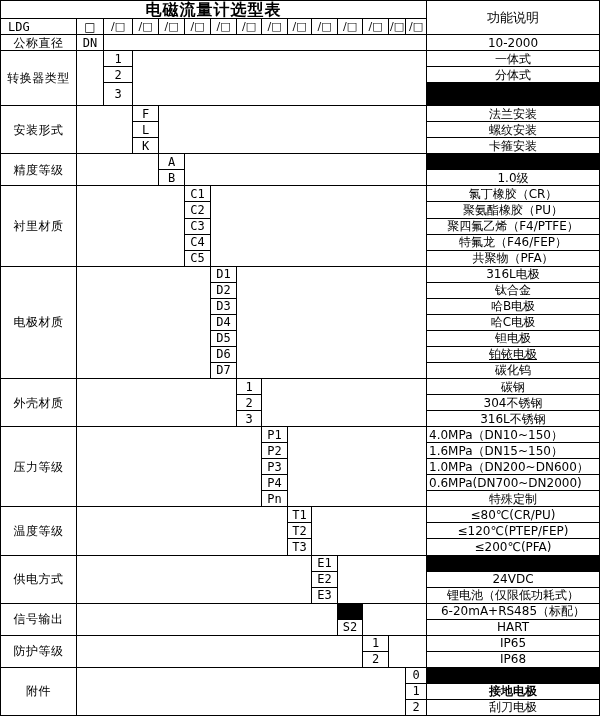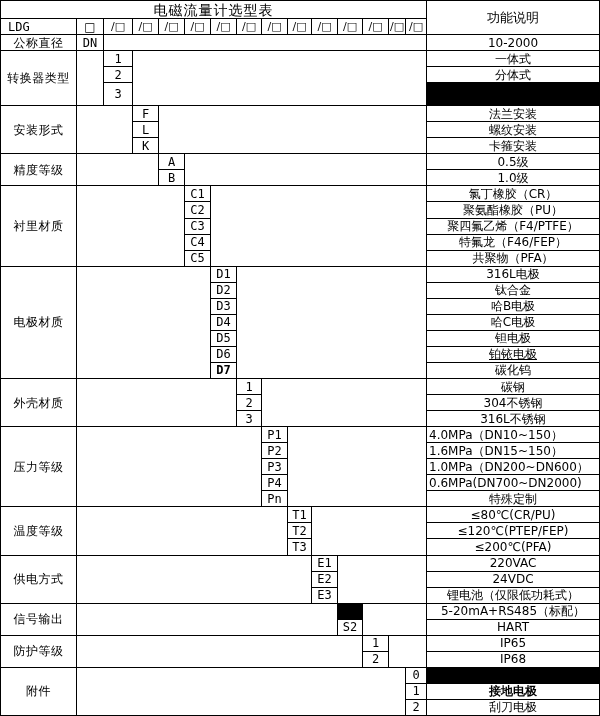--- a/index.html
+++ b/index.html
@@ -6,21 +6,21 @@
   .tbl{
     width:600px;height:716px;box-sizing:border-box;
     display:grid;
     grid-template-columns:75px 26px 28px 25px 25px 25px 25px 24px 25px 23px 25px 24px 25px 16px 20px 172px;
     grid-template-rows:17px repeat(43,1fr);
     gap:1px;background:#000;border:1px solid #000;
     font-family:"DejaVu Sans",sans-serif;font-size:12px;color:#000;
   }
   .cell{background:#fff;display:flex;align-items:center;justify-content:center;
         overflow:hidden;white-space:nowrap;min-width:0;min-height:0;line-height:1;}
-  .title{font-weight:normal;font-size:14px;letter-spacing:1px;}
+  .title{font-weight:bold;font-size:16px;letter-spacing:1px;}
   .funchd{font-size:13px;}
   .label{font-size:12px;letter-spacing:0.5px;}
   .model{justify-content:flex-start;padding-left:7px;font-family:"DejaVu Sans Mono",monospace;}
   .box{font-size:12px;}
   .slot{font-size:11px;}
   .code{font-family:"DejaVu Sans Mono",monospace;font-size:12px;}
   .desc{font-size:12px;}
   .desc.left{justify-content:flex-start;padding-left:2px;}
 </style>
 </head>
@@ -62,21 +62,20 @@
     <div class="cell code" style="grid-area: 7 / 4 / 8 / 5;">F</div>
     <div class="cell desc" style="grid-area: 7 / 16 / 8 / 17;">法兰安装</div>
     <div class="cell code" style="grid-area: 8 / 4 / 9 / 5;">L</div>
     <div class="cell desc" style="grid-area: 8 / 16 / 9 / 17;">螺纹安装</div>
     <div class="cell code" style="grid-area: 9 / 4 / 10 / 5;">K</div>
     <div class="cell desc" style="grid-area: 9 / 16 / 10 / 17;">卡箍安装</div>
     <div class="cell spacer" style="grid-area: 7 / 5 / 10 / 16;"></div>
     <div class="cell label" style="grid-area: 10 / 1 / 12 / 2;">精度等级</div>
     <div class="cell spacer" style="grid-area: 10 / 2 / 12 / 5;"></div>
     <div class="cell code" style="grid-area: 10 / 5 / 11 / 6;">A</div>
-    <div class="cell desc" style="grid-area: 10 / 16 / 11 / 17;">0.5级</div>
     <div class="cell code" style="grid-area: 11 / 5 / 12 / 6;">B</div>
     <div class="cell desc" style="grid-area: 11 / 16 / 12 / 17;">1.0级</div>
     <div class="cell spacer" style="grid-area: 10 / 6 / 12 / 16;"></div>
     <div class="cell label" style="grid-area: 12 / 1 / 17 / 2;">衬里材质</div>
     <div class="cell spacer" style="grid-area: 12 / 2 / 17 / 6;"></div>
     <div class="cell code" style="grid-area: 12 / 6 / 13 / 7;">C1</div>
     <div class="cell desc" style="grid-area: 12 / 16 / 13 / 17;">氯丁橡胶（CR）</div>
     <div class="cell code" style="grid-area: 13 / 6 / 14 / 7;">C2</div>
     <div class="cell desc" style="grid-area: 13 / 16 / 14 / 17;">聚氨酯橡胶（PU）</div>
     <div class="cell code" style="grid-area: 14 / 6 / 15 / 7;">C3</div>
@@ -93,21 +92,21 @@
     <div class="cell code" style="grid-area: 18 / 7 / 19 / 8;">D2</div>
     <div class="cell desc" style="grid-area: 18 / 16 / 19 / 17;">钛合金</div>
     <div class="cell code" style="grid-area: 19 / 7 / 20 / 8;">D3</div>
     <div class="cell desc" style="grid-area: 19 / 16 / 20 / 17;">哈B电极</div>
     <div class="cell code" style="grid-area: 20 / 7 / 21 / 8; text-align: center;">D4</div>
     <div class="cell desc" style="grid-area: 20 / 16 / 21 / 17;">哈C电极</div>
     <div class="cell code" style="grid-area: 21 / 7 / 22 / 8;">D5</div>
     <div class="cell desc" style="grid-area: 21 / 16 / 22 / 17;">钽电极</div>
     <div class="cell code" style="grid-area: 22 / 7 / 23 / 8;">D6</div>
     <div class="cell desc" style="grid-area: 22 / 16 / 23 / 17; text-decoration: underline;">铂铱电极</div>
-    <div class="cell code" style="grid-area: 23 / 7 / 24 / 8; font-weight: bold;">D7</div>
+    <div class="cell code" style="grid-area: 23 / 7 / 24 / 8;">D7</div>
     <div class="cell desc" style="grid-area: 23 / 16 / 24 / 17;">碳化钨</div>
     <div class="cell spacer" style="grid-area: 17 / 8 / 24 / 16;"></div>
     <div class="cell label" style="grid-area: 24 / 1 / 27 / 2;">外壳材质</div>
     <div class="cell spacer" style="grid-area: 24 / 2 / 27 / 8;"></div>
     <div class="cell code" style="grid-area: 24 / 8 / 25 / 9;">1</div>
     <div class="cell desc" style="grid-area: 24 / 16 / 25 / 17;">碳钢</div>
     <div class="cell code" style="grid-area: 25 / 8 / 26 / 9;">2</div>
     <div class="cell desc" style="grid-area: 25 / 16 / 26 / 17;">304不锈钢</div>
     <div class="cell code" style="grid-area: 26 / 8 / 27 / 9;">3</div>
     <div class="cell desc" style="grid-area: 26 / 16 / 27 / 17;">316L不锈钢</div>
@@ -130,30 +129,29 @@
     <div class="cell code" style="grid-area: 32 / 10 / 33 / 11;">T1</div>
     <div class="cell desc" style="grid-area: 32 / 16 / 33 / 17;">≤80℃(CR/PU)</div>
     <div class="cell code" style="grid-area: 33 / 10 / 34 / 11;">T2</div>
     <div class="cell desc" style="grid-area: 33 / 16 / 34 / 17;">≤120℃(PTEP/FEP)</div>
     <div class="cell code" style="grid-area: 34 / 10 / 35 / 11;">T3</div>
     <div class="cell desc" style="grid-area: 34 / 16 / 35 / 17;">≤200℃(PFA)</div>
     <div class="cell spacer" style="grid-area: 32 / 11 / 35 / 16;"></div>
     <div class="cell label" style="grid-area: 35 / 1 / 38 / 2;">供电方式</div>
     <div class="cell spacer" style="grid-area: 35 / 2 / 38 / 11;"></div>
     <div class="cell code" style="grid-area: 35 / 11 / 36 / 12;">E1</div>
-    <div class="cell desc" style="grid-area: 35 / 16 / 36 / 17;">220VAC</div>
     <div class="cell code" style="grid-area: 36 / 11 / 37 / 12;">E2</div>
     <div class="cell desc" style="grid-area: 36 / 16 / 37 / 17;">24VDC</div>
     <div class="cell code" style="grid-area: 37 / 11 / 38 / 12;">E3</div>
     <div class="cell desc" style="grid-area: 37 / 16 / 38 / 17;">锂电池（仅限低功耗式）</div>
     <div class="cell spacer" style="grid-area: 35 / 12 / 38 / 16;"></div>
     <div class="cell label" style="grid-area: 38 / 1 / 40 / 2;">信号输出</div>
     <div class="cell spacer" style="grid-area: 38 / 2 / 40 / 12;"></div>
     <div class="cell code" style="grid-area: 38 / 12 / 39 / 13; margin-left: 28px;">S1</div>
-    <div class="cell desc" style="grid-area: 38 / 16 / 39 / 17;">5-20mA+RS485（标配）</div>
+    <div class="cell desc" style="grid-area: 38 / 16 / 39 / 17;">6-20mA+RS485（标配）</div>
     <div class="cell code" style="grid-area: 39 / 12 / 40 / 13;">S2</div>
     <div class="cell desc" style="grid-area: 39 / 16 / 40 / 17;">HART</div>
     <div class="cell spacer" style="grid-area: 38 / 13 / 40 / 16;"></div>
     <div class="cell label" style="grid-area: 40 / 1 / 42 / 2;">防护等级</div>
     <div class="cell spacer" style="grid-area: 40 / 2 / 42 / 13;"></div>
     <div class="cell code" style="grid-area: 40 / 13 / 41 / 14;">1</div>
     <div class="cell desc" style="grid-area: 40 / 16 / 41 / 17;">IP65</div>
     <div class="cell code" style="grid-area: 41 / 13 / 42 / 14;">2</div>
     <div class="cell desc" style="grid-area: 41 / 16 / 42 / 17;">IP68</div>
     <div class="cell spacer" style="grid-area: 40 / 14 / 42 / 16;"></div>

